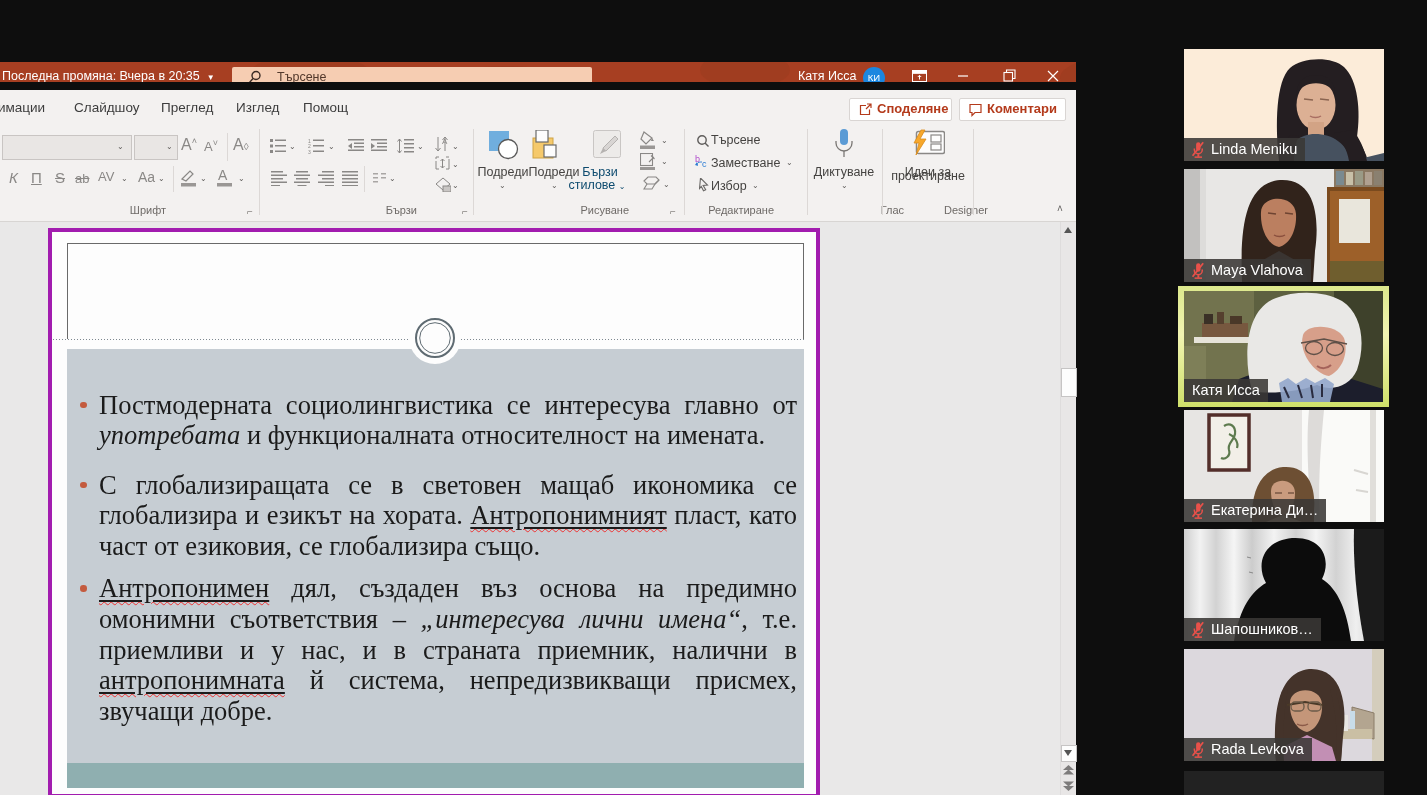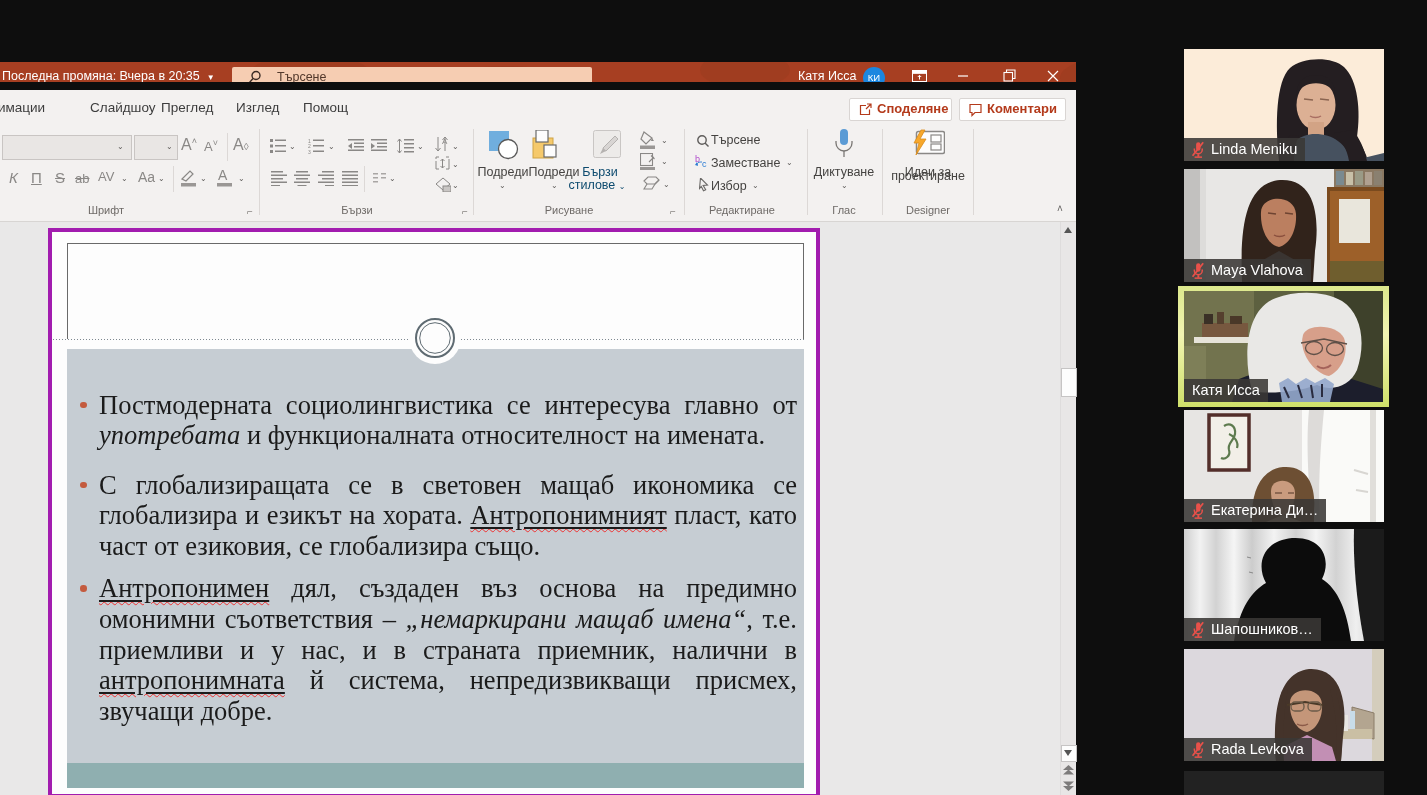--- a/index.html
+++ b/index.html
@@ -9,21 +9,21 @@
 #searchbox{position:absolute;left:232px;top:5px;width:360px;height:19px;background:#f6cdb2;border-radius:2px}
 #searchbox .stx{position:absolute;left:45px;top:2.5px;font-size:12.5px;color:#53392c}
 #uname{position:absolute;left:798px;top:7px;font-size:12.5px}
 #avatar{position:absolute;left:863px;top:4.5px;width:22px;height:22px;border-radius:50%;background:#1b87e0;color:#fff;font-size:9.5px;text-align:center;line-height:22px}
 .wicon{position:absolute;top:0;width:30px;height:28px;color:#fff}
 #tabrow{position:absolute;left:0;top:90px;width:1076px;height:35px;background:#f3f1f0}
 .tab{position:absolute;top:10px;font-size:13.5px;color:#3d3d3d}
 .hbtn{position:absolute;top:8px;height:21px;background:#fff;border:1px solid #d9d5d3;border-radius:2px;font-size:13px;color:#b43a1b;line-height:20px}
 #ribbon{position:absolute;left:0;top:125px;width:1076px;height:96px;background:#f3f1f0;border-bottom:1px solid #d8d5d3}
 .gsep{position:absolute;top:4px;height:86px;width:1px;background:#dcd8d6}
-.glabel{position:absolute;top:79px;font-size:11px;color:#6e6a67;width:120px;text-align:center}
+.glabel{position:absolute;top:79px;font-size:11px;color:#6e6a67;width:120px;text-align:right}
 .launch{position:absolute;top:81px;font-size:10px;color:#8a8784}
 .ricon{position:absolute;color:#8a8886}
 .btxt{position:absolute;font-size:12.5px;color:#454341;text-align:center}
 .gtxt{position:absolute;font-size:12.5px;color:#0c4a6e;text-align:center}
 .chev{position:absolute;font-size:8px;color:#5f5d5b;text-align:center}
 .chevg{position:absolute;font-size:8px;color:#a5a2a0;text-align:center}
 #slidearea{position:absolute;left:0;top:222px;width:1076px;height:573px;background:#e9e8e8}
 #slide{position:absolute;left:48px;top:6px;width:764px;height:562px;background:#fdfdfd;border:4px solid #a21caf}
 #titleph{position:absolute;left:15px;top:11px;width:735px;height:95px;border:1px solid #6a6a6a;border-bottom:none}
 #dashline{position:absolute;left:1px;top:106.5px;width:752px;height:1.4px;background:repeating-linear-gradient(90deg,#7e8890 0 1.4px,transparent 1.4px 3px)}
@@ -77,21 +77,21 @@
         <path d="M12.5 10.5v-2.5h8.5v8.5h-2.5"></path>
       </g>
     </svg>
   <svg class="wicon" style="left:1038px" viewBox="0 0 30 28">
       <path d="M10 9l10 10M20 9l-10 10" stroke="#fff" stroke-width="1.2"></path>
     </svg>
 </div>
 
 <div id="tabrow">
   <span class="tab" style="left:-2px">имации</span>
-  <span class="tab" style="left:90px">Слайдшоу</span>
+  <span class="tab" style="left:74px">Слайдшоу</span>
   <span class="tab" style="left:161px">Преглед</span>
   <span class="tab" style="left:236px">Изглед</span>
   <span class="tab" style="left:303px">Помощ</span>
   <div class="hbtn" style="left:849px;width:101px"><svg style="position:absolute;left:8px;top:3px" width="15" height="15" viewBox="0 0 15 15">
         <g stroke="#b43a1b" fill="none" stroke-width="1.2">
           <path d="M8 3.5H2.5v9h9V7.5"></path>
           <path d="M9 2h4v4M13 2l-5 5"></path>
         </g>
       </svg><span style="margin-left:27px;font-weight:bold">Споделяне</span></div>
   <div class="hbtn" style="left:959px;width:105px"><svg style="position:absolute;left:8px;top:3px" width="15" height="15" viewBox="0 0 15 15">
@@ -313,21 +313,21 @@
       <path d="M2 11c0-3 3-3 5-3" stroke="#2b7cd3" fill="none"></path>
       <path d="M2 8l-2 3 3 1z" fill="#2b7cd3"></path>
     </svg>
   <span class="btxt" style="left:711px;top:31px">Заместване</span>
   <span class="chev" style="left:786px;top:33px">⌄</span>
   <svg class="abs" style="left:699px;top:53px" width="11" height="14" viewBox="0 0 11 14">
       <path d="M1.5 0l7 7-4.4.4 2.6 4.4-2.2 1-2.2-4.4L.5 10.6z" fill="none" stroke="#6b6967" stroke-width="1.1"></path>
     </svg>
   <span class="btxt" style="left:711px;top:54px">Избор</span>
   <span class="chev" style="left:752px;top:56px">⌄</span>
-  <div class="glabel" style="left:682px">Редактиране</div>
+  <div class="glabel" style="left:654px">Редактиране</div>
   <div class="gsep" style="left:807px"></div>
 
   <svg class="abs" style="left:832px;top:4px" width="24" height="30">
       <rect x="8" y="0" width="8" height="16" rx="4" fill="#5b9bd5"></rect>
       <path d="M4 12v2a8 8 0 0 0 16 0v-2" fill="none" stroke="#7a7774" stroke-width="1.3"></path>
       <path d="M12 22v6" stroke="#7a7774" stroke-width="1.3"></path>
     </svg>
   <div class="btxt" style="left:809px;top:40px;width:70px">Диктуване</div>
   <span class="chev" style="left:841px;top:56px">⌄</span>
   <div class="glabel" style="left:784px">Глас</div>
@@ -365,21 +365,21 @@
       </div>
       <div class="para" style="margin-top:18.7px">
         <span class="bullet" style="top:12px"></span>
         <div class="jl">С глобализиращата се в световен мащаб икономика се</div>
         <div class="jl">глобализира и езикът на хората. <span class="sq"><u>Антропонимният</u></span> пласт, като</div>
         <div class="jend">част от езиковия, се глобализира също.</div>
       </div>
       <div class="para" style="margin-top:11.6px">
         <span class="bullet" style="top:12px"></span>
         <div class="jl"><span class="sq"><u>Антропонимен</u></span> дял, създаден въз основа на предимно</div>
-        <div class="jl">омонимни съответствия – <i>„немаркирани мащаб имена“</i>, т.е.</div>
+        <div class="jl">омонимни съответствия – <i>„интересува лични имена“</i>, т.е.</div>
         <div class="jl">приемливи и у нас, и в страната приемник, налични в</div>
         <div class="jl"><span class="sq"><u>антропонимната</u></span> й система, непредизвикващи присмех,</div>
         <div class="jend">звучащи добре.</div>
       </div>
     </div>
   </div>
   <div id="scrollbar">
     <div class="abs" style="left:3px;top:5px;width:0;height:0;border-left:4.5px solid transparent;border-right:4.5px solid transparent;border-bottom:6px solid #555"></div>
     <div class="abs" style="left:0px;top:146px;width:14px;height:27px;background:#fdfdfd;border:1px solid #c6c4c4"></div>
     <div class="abs" style="left:0px;top:523px;width:14px;height:15px;background:#fdfdfd;border:1px solid #c6c4c4"></div>

